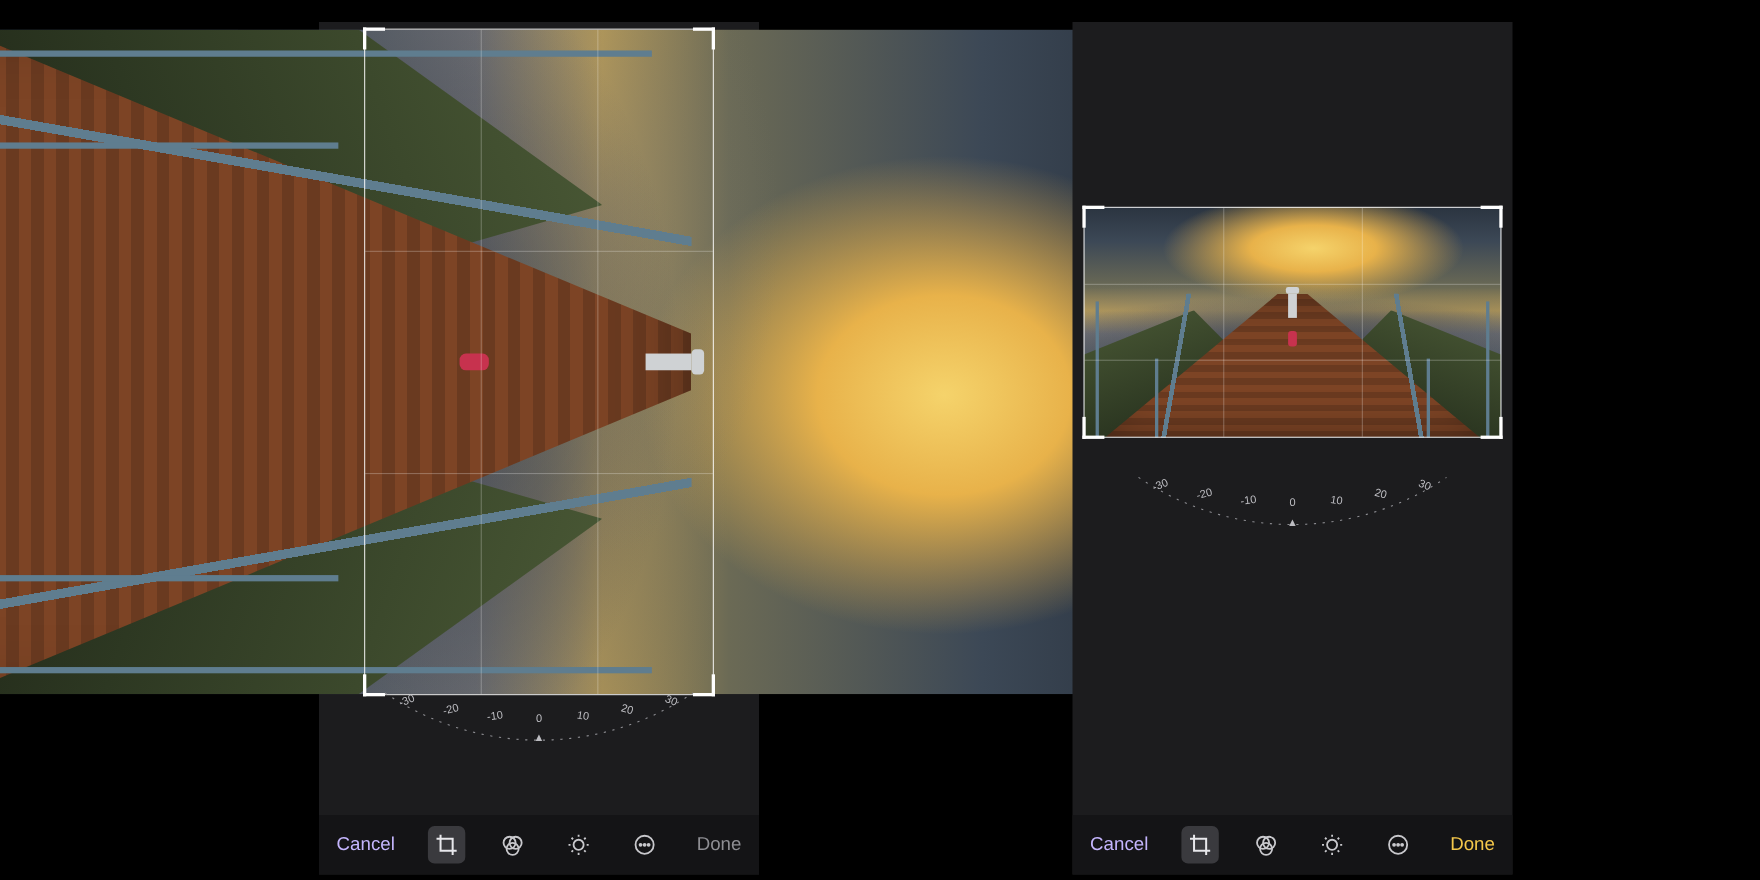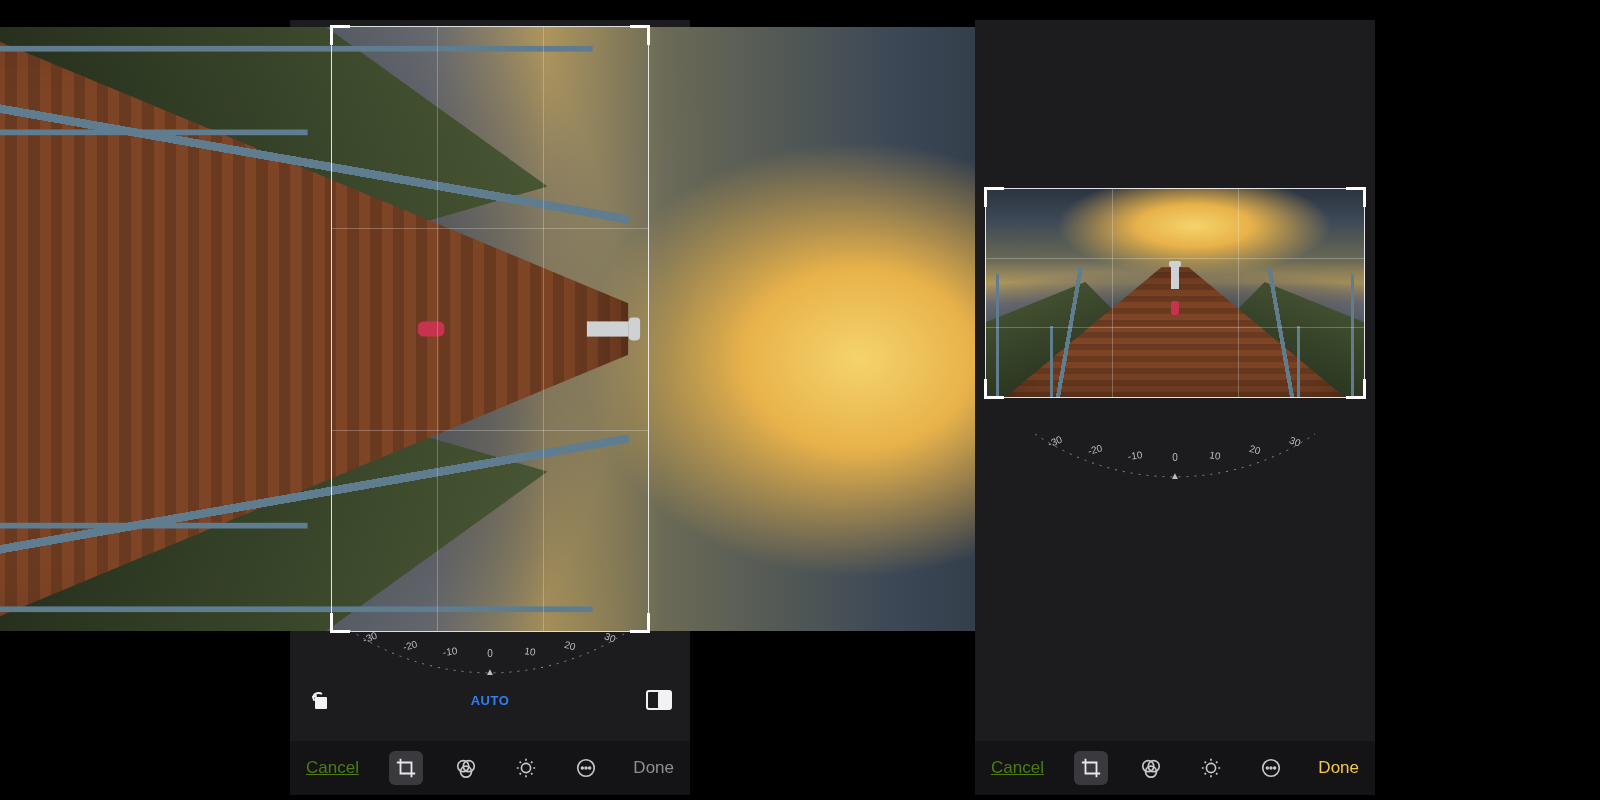--- a/index.html
+++ b/index.html
@@ -77,21 +77,21 @@
   
   .mid-row{position:absolute;left:0;right:0;height:44px;display:flex;align-items:center;justify-content:space-between;padding:0 18px;}
   .phone-left  .mid-row{top:658px;}
   .phone-right .mid-row{top:658px;}
   .mid-label{font-size:13px;font-weight:600;letter-spacing:.5px;color:#2f7ff6;}
   .iconbtn{width:26px;height:26px;display:flex;align-items:center;justify-content:center;color:#f2f2f5;}
 
   
   .bottom{position:absolute;left:0;right:0;bottom:0;height:54px;display:flex;align-items:center;justify-content:space-between;padding:0 14px;background:#141416;}
   .txtbtn{font-size:17px;padding:4px 2px;}
-  .cancel{color:#4d7c0f;text-decoration:underline;}
+  .cancel{color:#c4b5fd;}
   .done-grey{color:#8e8e93;}
   .done-yellow{color:#f5c84b;}
   .toolgroup{display:flex;gap:26px;align-items:center;}
   .tool{width:34px;height:34px;display:flex;align-items:center;justify-content:center;color:#d7d7db;border-radius:6px;}
   .tool.active{background:#3a3a3e;}
   .tool svg{display:block;}
 </style>
 </head>
 <body>
 
@@ -137,36 +137,20 @@
         <span class="diallabel" style="left:30%;top:12px;transform:translateX(-50%) rotate(-15deg);">-20</span>
         <span class="diallabel" style="left:40%;top:18px;transform:translateX(-50%) rotate(-8deg);">-10</span>
         <span class="diallabel" style="left:50%;top:20px;">0</span>
         <span class="diallabel" style="left:60%;top:18px;transform:translateX(-50%) rotate(8deg);">10</span>
         <span class="diallabel" style="left:70%;top:12px;transform:translateX(-50%) rotate(15deg);">20</span>
         <span class="diallabel" style="left:80%;top:4px;transform:translateX(-50%) rotate(22deg);">30</span>
         <span class="dialpointer">▲</span>
       </div>
     </div>
 
-    <div class="mid-row">
-      <div class="iconbtn">
-        <svg width="24" height="24" viewBox="0 0 24 24" fill="none" stroke="#f2f2f5" stroke-width="2">
-          <rect x="6" y="9" width="12" height="12" rx="1" fill="#f2f2f5" stroke="none"></rect>
-          <path d="M13 6 A 6 6 0 0 0 4 9"></path>
-          <path d="M4 9 l3 -1 M4 9 l1 3" stroke-linecap="round"></path>
-        </svg>
-      </div>
-      <div class="mid-label">AUTO</div>
-      <div class="iconbtn">
-        <svg width="26" height="20" viewBox="0 0 26 20">
-          <rect x="1" y="1" width="24" height="18" rx="2" fill="none" stroke="#f2f2f5" stroke-width="2"></rect>
-          <rect x="12" y="1" width="13" height="18" rx="2" fill="#f2f2f5"></rect>
-        </svg>
-      </div>
-    </div>
 
     <div class="bottom">
       <div class="txtbtn cancel">Cancel</div>
       <div class="toolgroup">
         <div class="tool active">
           <svg width="22" height="22" viewBox="0 0 24 24" fill="none" stroke="#e8e8ec" stroke-width="2">
               <path d="M6 2v16h16"></path>
               <path d="M2 6h16v16"></path>
             </svg>
         </div>

